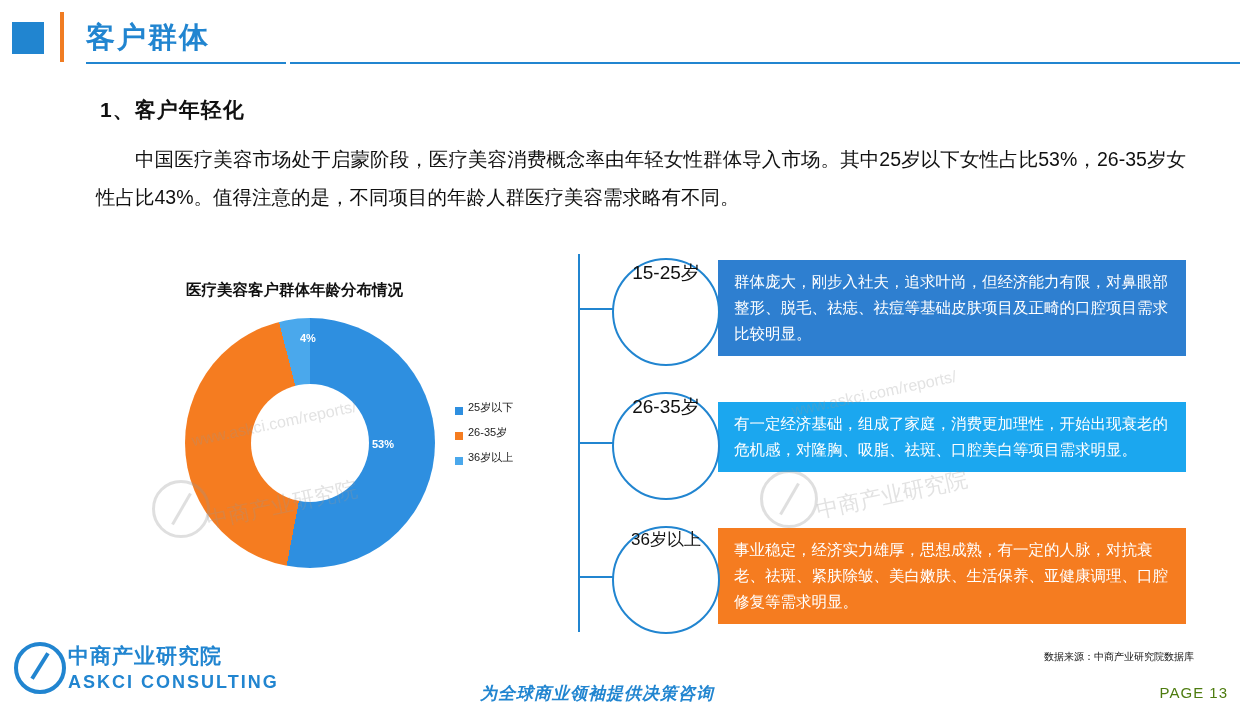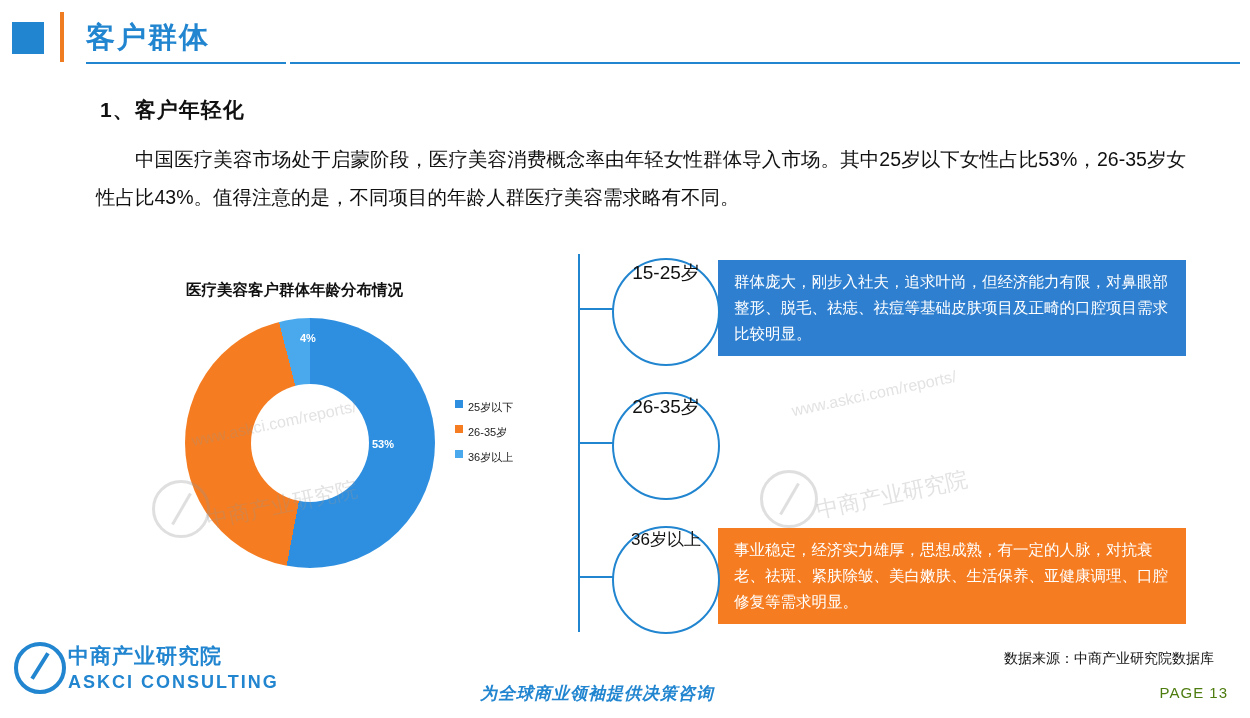--- a/index.html
+++ b/index.html
@@ -31,21 +31,21 @@
       #2e8fe0 0deg 190.8deg,
       #f57c20 190.8deg 345.6deg,
       #4aa8ec 345.6deg 360deg);
   }
   .donut-hole{position:absolute;left:50%;top:50%;width:118px;height:118px;margin:-59px 0 0 -59px;border-radius:50%;background:#ffffff;}
   .dlab{position:absolute;font-size:11px;color:#ffffff;font-weight:bold;}
   .dlab.p53{left:252px;top:168px;}
   .dlab.p43{left:118px;top:152px;margin-left:40px;}
   .dlab.p4{left:180px;top:62px;color:#ffffff;}
   .legend{position:absolute;left:335px;top:130px;font-size:11px;color:#222;}
-  .legend-row{display:flex;align-items:flex-start;margin-bottom:10px;white-space:nowrap;}
+  .legend-row{display:flex;align-items:flex-end;margin-bottom:10px;white-space:nowrap;}
   .legend-sw{width:8px;height:8px;margin-right:5px;display:inline-block;}
 
   
   .flow{position:absolute;left:566px;top:250px;width:620px;height:400px;}
   .flow-line{position:absolute;left:12px;top:4px;width:2px;height:378px;background:#2185d0;}
   .flow-stub{position:absolute;left:12px;width:46px;height:2px;background:#2185d0;}
 
   .circ{position:absolute;width:104px;height:104px;border:2px solid #2185d0;border-radius:50%;
     background:#fff;display:flex;justify-content:center;
     font-size:19px;color:#111;z-index:3;}
@@ -62,21 +62,21 @@
   .wm-ring{position:absolute;width:52px;height:52px;border:3px solid rgba(150,150,150,0.3);border-radius:50%;}
   .wm-ring:after{content:"";position:absolute;left:50%;top:8px;width:3px;height:36px;margin-left:-1.5px;background:rgba(150,150,150,0.3);transform:rotate(30deg);}
 
   
   .logo{position:absolute;left:14px;top:640px;width:270px;height:62px;}
   .logo-mark{position:absolute;left:0;top:2px;width:44px;height:44px;border:4px solid #2185d0;border-radius:50%;}
   .logo-mark:after{content:"";position:absolute;left:50%;top:5px;width:4px;height:30px;margin-left:-2px;background:#2185d0;transform:rotate(32deg);}
   .logo-cn{position:absolute;left:54px;top:2px;font-size:21px;font-weight:bold;color:#2185d0;letter-spacing:1px;}
   .logo-en{position:absolute;left:54px;top:32px;font-size:18px;font-weight:bold;color:#2185d0;letter-spacing:2px;}
   .slogan{position:absolute;left:480px;top:682px;font-size:17px;font-weight:bold;font-style:italic;color:#2185d0;letter-spacing:1px;}
-  .source{position:absolute;right:36px;top:650px;font-size:14px;color:#111;margin-left:40px;}
+  .source{position:absolute;right:56px;top:650px;font-size:10px;color:#111;margin-left:40px;}
   .pageno{position:absolute;right:22px;top:684px;font-size:15px;color:#4d7c0f;letter-spacing:1px;}
 </style>
 </head>
 <body>
 
 <div class="hdr">
   <div class="hdr-sq"></div>
   <div class="hdr-bar"></div>
   <div class="hdr-title">客户群体</div>
   <div class="hdr-rule2"></div>
@@ -124,20 +124,23 @@
   <div class="circ" style="left:46px;top:142px;">
     <span>26-35岁</span>
   </div>
   <div class="circ small" style="left:46px;top:276px;">
     <span>36岁以上</span>
   </div>
 
   <div class="bandwrap" style="top:10px;">
     <div class="band b1">群体庞大，刚步入社夫，追求叶尚，但经济能力有限，对鼻眼部整形、脱毛、祛痣、祛痘等基础皮肤项目及正畸的口腔项目需求比较明显。</div>
   </div>
+  <div class="bandwrap" style="top:152px;">
+    <div class="band b2">有一定经济基础，组成了家庭，消费更加理性，开始出现衰老的危机感，对隆胸、吸脂、祛斑、口腔美白等项目需求明显。</div>
+  </div>
   <div class="bandwrap" style="top:278px;">
     <div class="band b3">事业稳定，经济实力雄厚，思想成熟，有一定的人脉，对抗衰老、祛斑、紧肤除皱、美白嫩肤、生活保养、亚健康调理、口腔修复等需求明显。</div>
   </div>
 </div>
 
 <div class="wm-ring" style="left:152px;top:480px;"></div>
 <div class="wm" style="left:205px;top:490px;font-size:22px;">中商产业研究院</div>
 <div class="wm" style="left:190px;top:415px;">www.askci.com/reports/</div>
 
 <div class="wm-ring" style="left:760px;top:470px;"></div>

